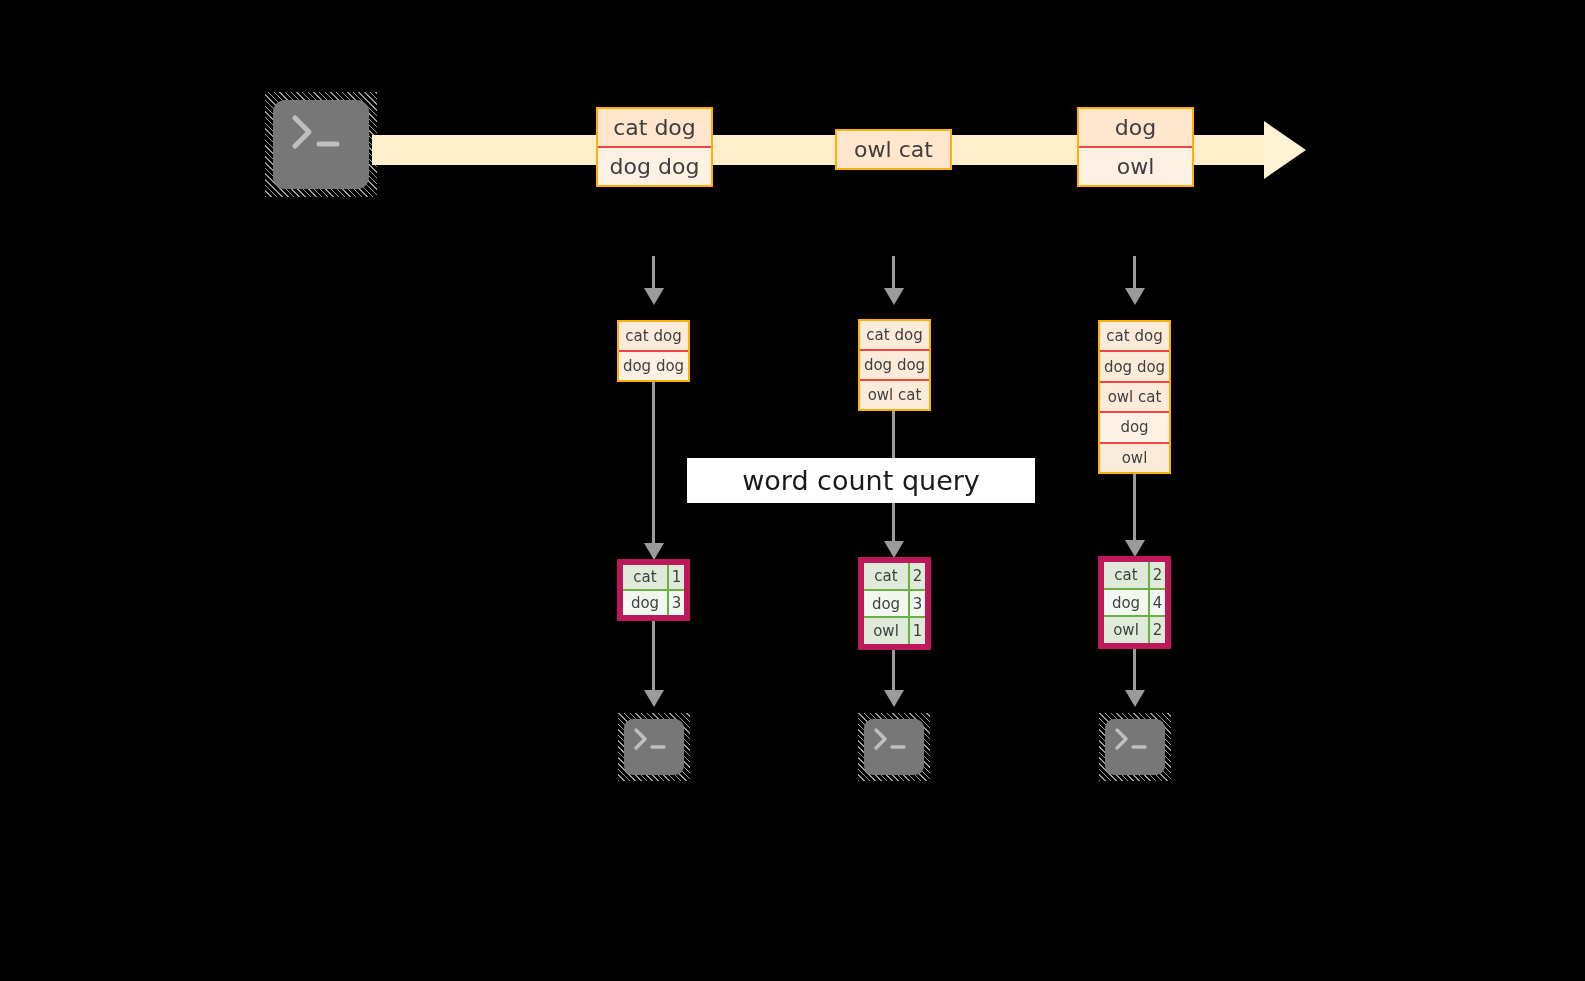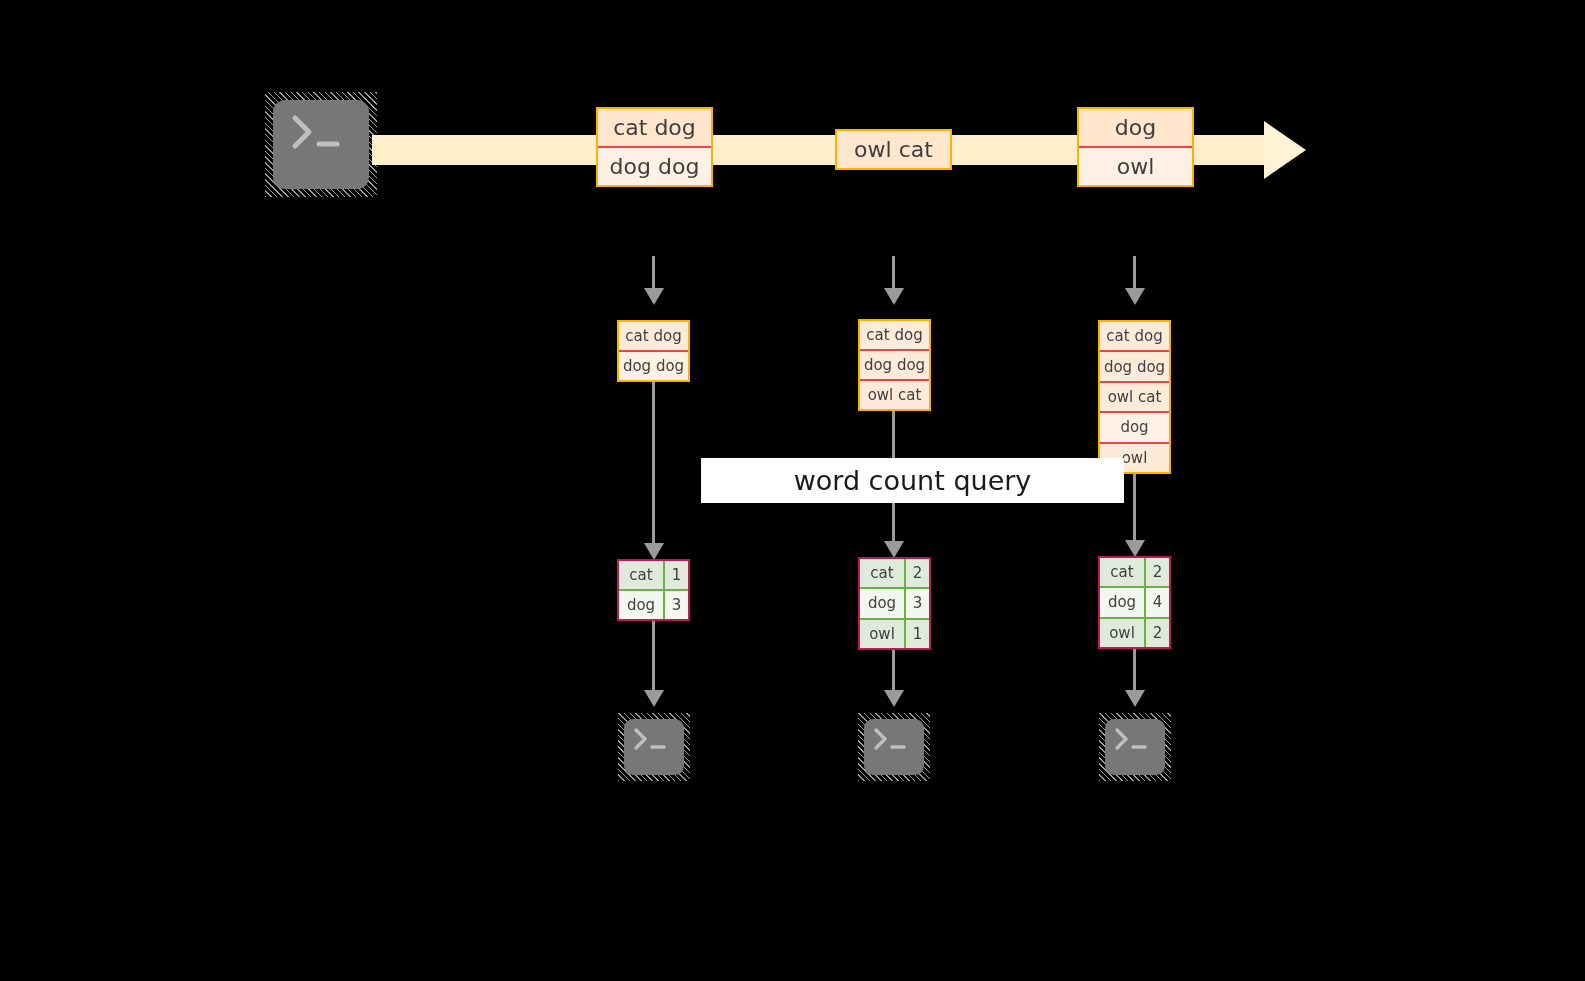--- a/index.html
+++ b/index.html
@@ -68,21 +68,21 @@
   .obox .orow + .orow { border-top: 2px solid #ef4444; }
   .obox .orow.shade   { background: #ffe6cd; }
   .obox .orow.shade2  { background: #fdebda; }
 
   .obox.big .orow  { font-size: 22px; }
   .obox.mini .orow { font-size: 15px; }
 
   
   .gtable {
     position: absolute;
-    border: 2px solid #be185d;
+    border: 6px solid #be185d;
     display: flex; flex-direction: column;
     background: #22c55e;
   }
   .gtable .grow {
     flex: 1 1 auto;
     display: flex;
     background: #f2f7f0;
   }
   .gtable .grow + .grow { border-top: 2px solid #68b144; }
   .gtable .grow.shade { background: #dfeada; }
@@ -264,15 +264,15 @@
   <div class="terminal" style="left:1099px; top:713px; width:72px; height:68px;">
     <div class="tscreen" style="inset:6px; border-radius:9px;"></div>
     <div class="tprompt">
       <svg width="72" height="68" viewBox="0 0 72 68">
         <path d="M18 17 L27 26 L18 35" stroke="#bfbfbf" stroke-width="3.5" fill="none" stroke-linecap="round" stroke-linejoin="round"></path>
         <path d="M34 34 L46 34" stroke="#bfbfbf" stroke-width="3.5" fill="none" stroke-linecap="round"></path>
       </svg>
     </div>
   </div>
 
-  <div class="querylabel" style="left:687px; top:458px; width:423px; height:45px;margin-left:14px;">word count query</div>
+  <div class="querylabel" style="left:687px; top:458px; width:348px; height:45px;">word count query</div>
 
 </div>
 
 </body></html>

